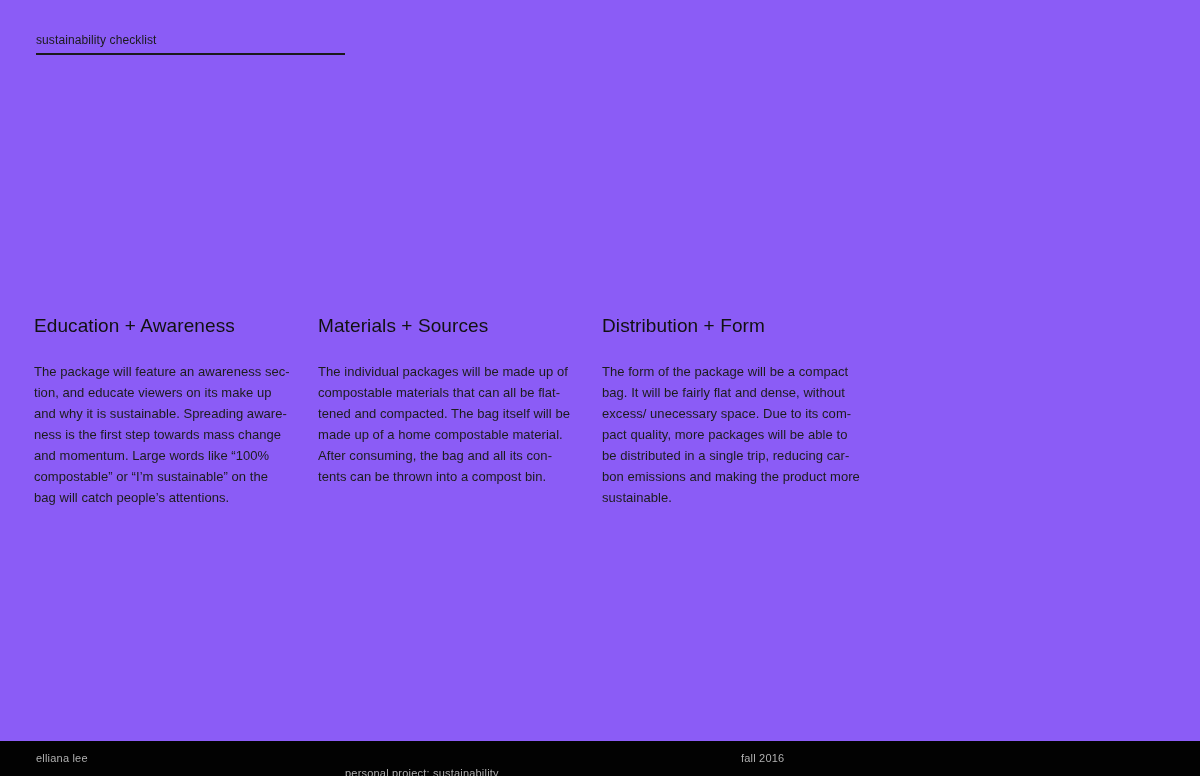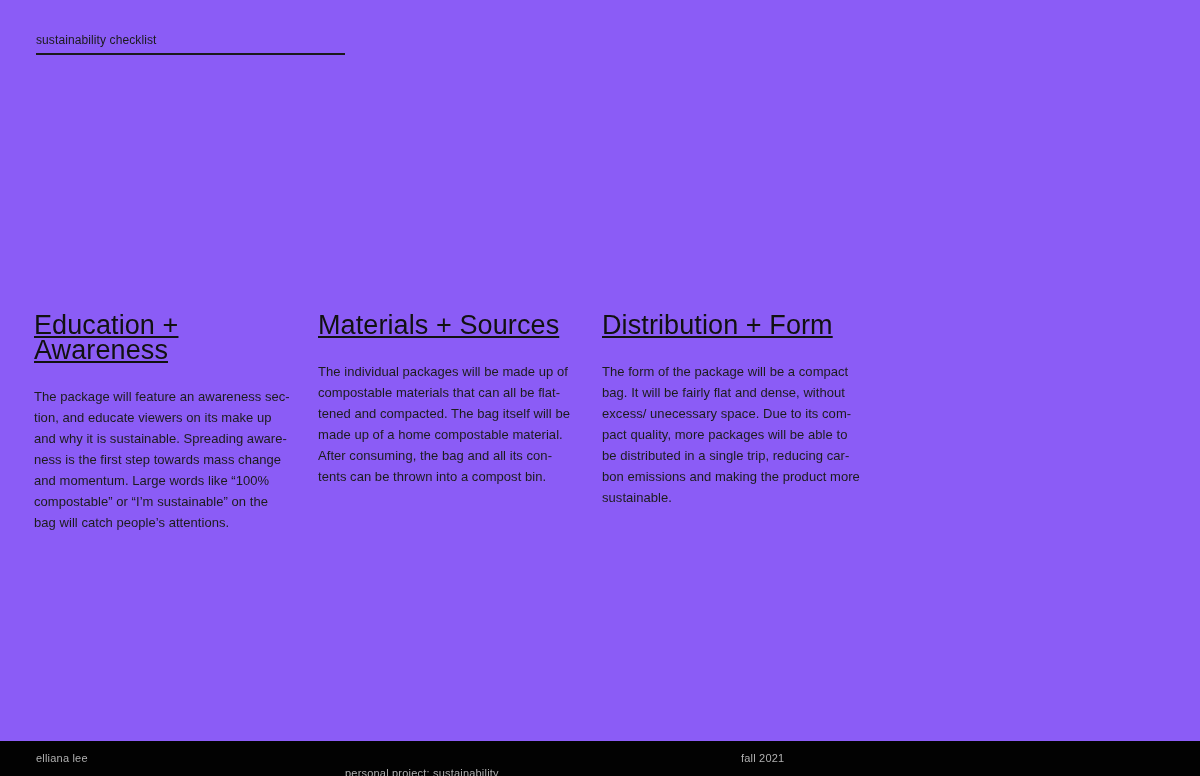--- a/index.html
+++ b/index.html
@@ -35,26 +35,25 @@
   .column {
     position: absolute;
     top: 313px;
     width: 276px;
   }
   .column.c0 { left: 34px; }
   .column.c1 { left: 318px; }
   .column.c2 { left: 602px; }
 
   .column-heading {
-    font-size: 27px;
+    font-size: 19px;
     font-weight: 400;
     color: #111111;
     line-height: 25px;
     letter-spacing: 0.1px;
-    text-decoration: underline;
   }
 
   .column-body {
     margin-top: 23px;
     font-size: 13px;
     color: #1c1c1c;
     line-height: 21px;
     white-space: pre-line;
     letter-spacing: 0.05px;
   }
@@ -118,16 +117,16 @@
 compostable materials that can all be flat-
 tened and compacted. The bag itself will be
 made up of a home compostable material.
 After consuming, the bag and all its con-
 tents can be thrown into a compost bin.</div>
   </div>
 
   <div class="footer-bar">
     <span class="footer-author">elliana lee</span>
     <span class="footer-project">personal project: sustainability</span>
-    <span class="footer-term">fall 2021</span>
+    <span class="footer-term">fall 2016</span>
   </div>
 
 </div>
 
 </body></html>

